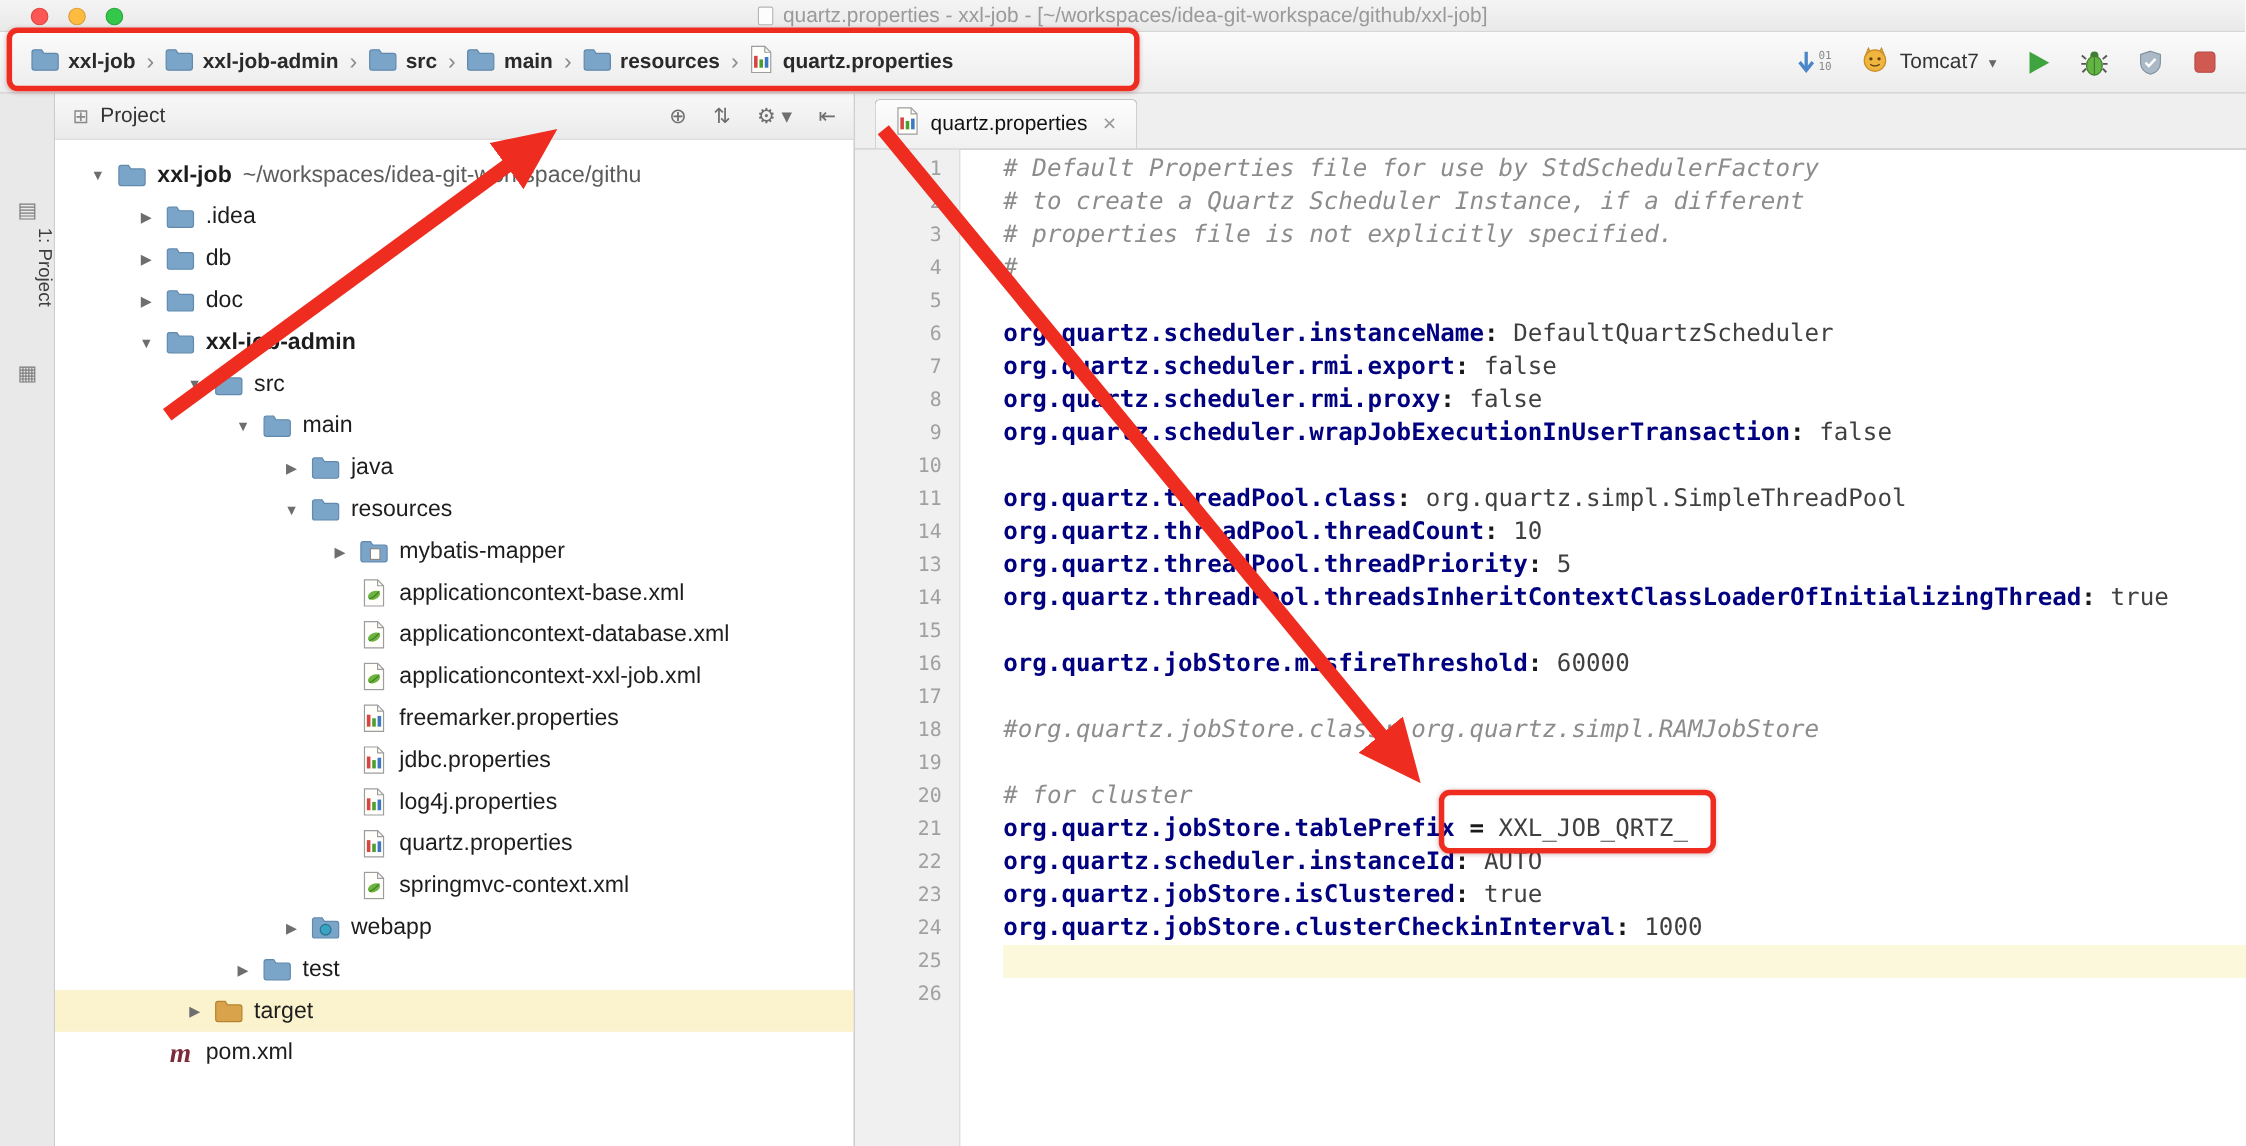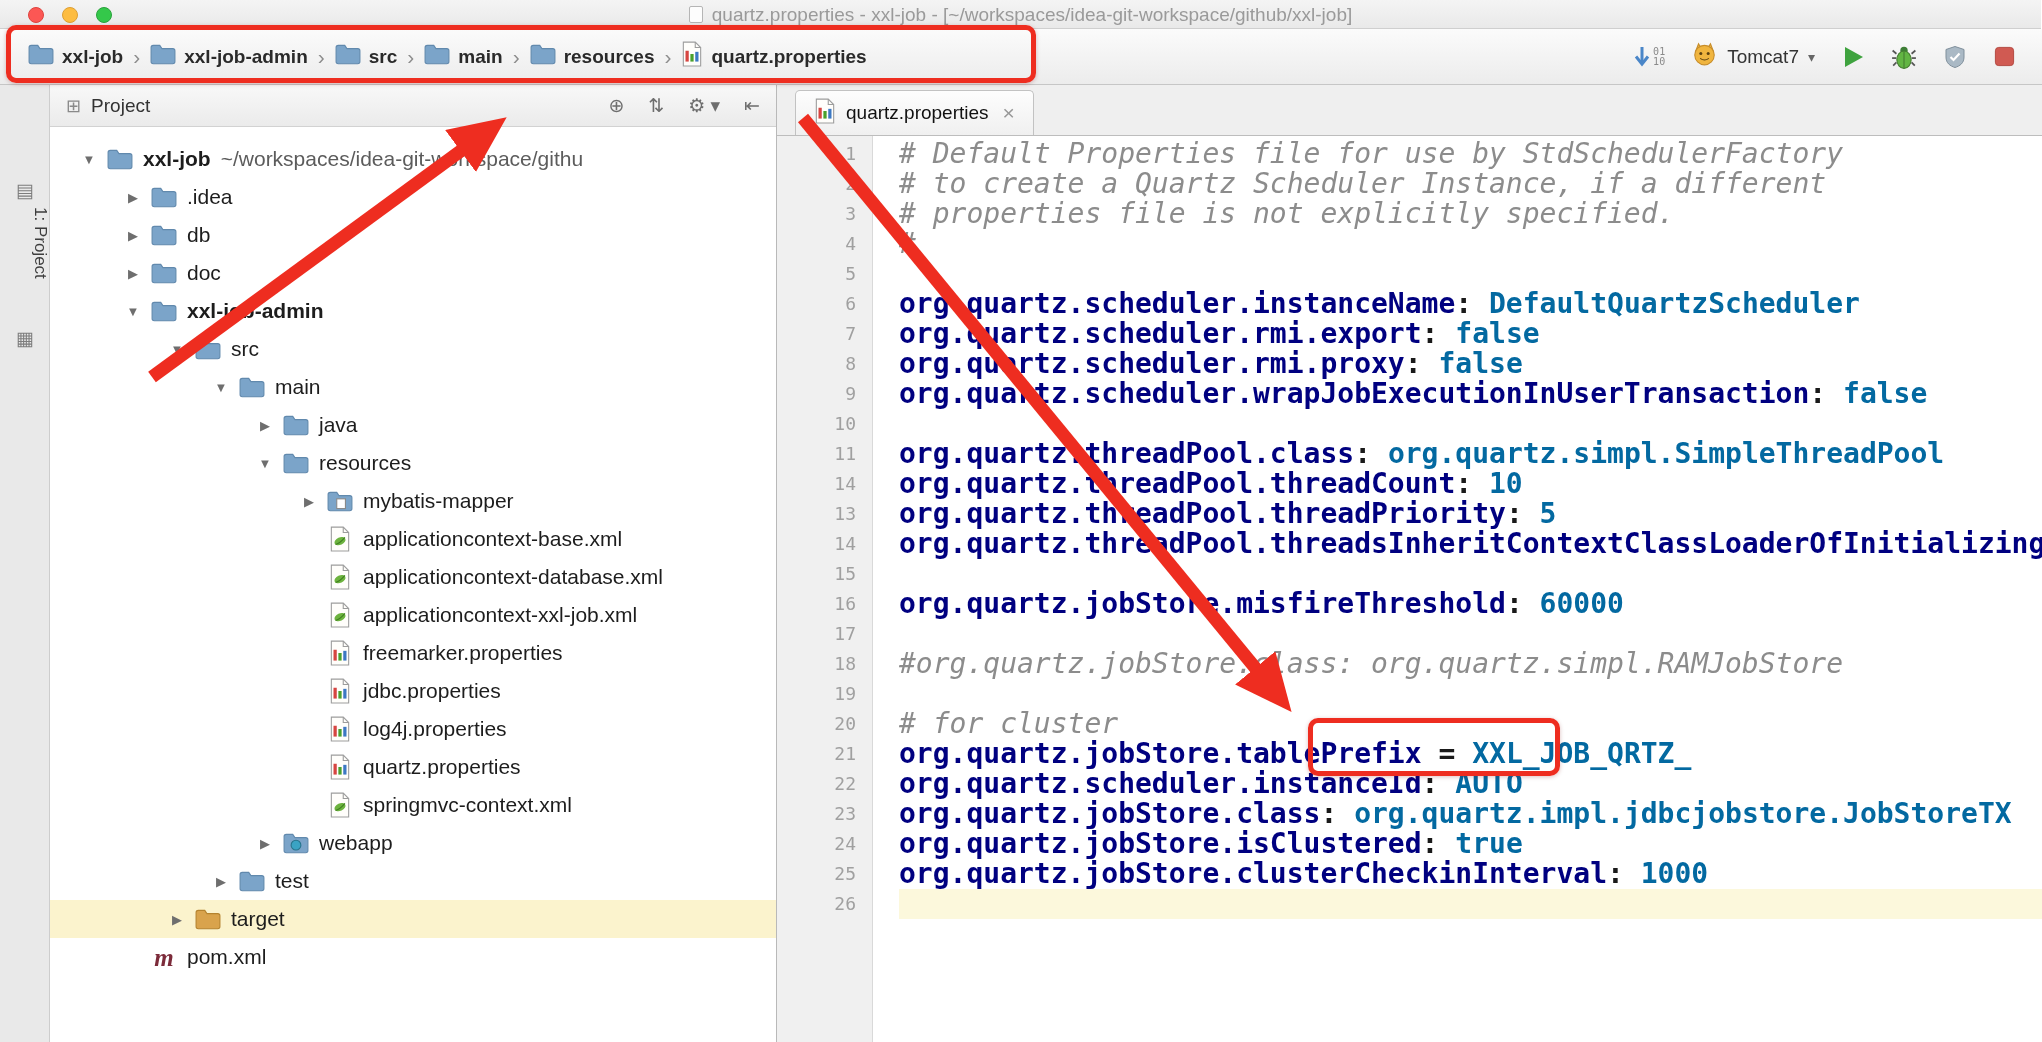--- a/index.html
+++ b/index.html
@@ -70,27 +70,27 @@
   .tab { height:45px; background:linear-gradient(#fdfdfd,#f0f0f0);
     border:1px solid #c2c2c2; border-bottom:none; border-radius:5px 5px 0 0;
     display:flex; align-items:center; gap:10px; padding:0 18px; font-size:19px; color:#111; }
   .tab-close { color:#989898; font-size:21px; margin-left:4px; }
   .editor-body { position:absolute; top:51px; left:0; right:0; bottom:0; display:flex; }
   .gutter { width:96px; flex:none; background:#f0f0f0; border-right:1px solid #d9d9d9;
     padding-top:3px; font-family:"DejaVu Sans Mono", monospace; font-size:18px;
     color:#a0a0a0; text-align:right; }
   .gutter div { height:30px; line-height:30px; padding-right:16px; }
   .code { flex:1; padding:3px 0 0 26px; font-family:"DejaVu Sans Mono", monospace;
-    font-size:28px; overflow:hidden; }
+    font-size:22px; overflow:hidden;margin-left:13px; }
   .code-line { height:30px; line-height:30px; white-space:pre; }
   .code-line.active { background:#fcf8dc; }
   .cm { color:#8c8c8c; font-style:italic; }
   .k  { color:#000080; font-weight:bold; }
   .s  { color:#1a1a1a; font-weight:bold; }
-  .v  { color:#0369a1; font-weight:bold; }
+  .v  { color:#404040; font-weight:normal; }
 
   
   .annot-box { position:absolute; border:5px solid #ee2d20; border-radius:10px;
     box-shadow:0 1px 4px rgba(120,0,0,.25); pointer-events:none; z-index:40; }
   #box-breadcrumb { left:6px; top:25px; width:1030px; height:58px; }
   #box-code { left:1308px; top:718px; width:252px; height:58px; }
   #arrows { position:absolute; inset:0; width:2042px; height:1042px;
     pointer-events:none; z-index:41; }
 </style>
 </head>
@@ -519,21 +519,20 @@
           <div class="code-line"><span class="k">org.quartz.threadPool.threadPriority</span><span class="s">: </span><span class="v">5</span></div>
           <div class="code-line"><span class="k">org.quartz.threadPool.threadsInheritContextClassLoaderOfInitializingThread</span><span class="s">: </span><span class="v">true</span></div>
           <div class="code-line"></div>
           <div class="code-line"><span class="k">org.quartz.jobStore.misfireThreshold</span><span class="s">: </span><span class="v">60000</span></div>
           <div class="code-line"></div>
           <div class="code-line"><span class="cm">#org.quartz.jobStore.class: org.quartz.simpl.RAMJobStore</span></div>
           <div class="code-line"></div>
           <div class="code-line"><span class="cm"># for cluster</span></div>
           <div class="code-line"><span class="k">org.quartz.jobStore.tablePrefix</span><span class="s"> = </span><span class="v">XXL_JOB_QRTZ_</span></div>
           <div class="code-line"><span class="k">org.quartz.scheduler.instanceId</span><span class="s">: </span><span class="v">AUTO</span></div>
-          <div class="code-line"><span class="k">org.quartz.jobStore.class</span><span class="s">: </span><span class="v">org.quartz.impl.jdbcjobstore.JobStoreTX</span></div>
           <div class="code-line"><span class="k">org.quartz.jobStore.isClustered</span><span class="s">: </span><span class="v">true</span></div>
           <div class="code-line"><span class="k">org.quartz.jobStore.clusterCheckinInterval</span><span class="s">: </span><span class="v">1000</span></div>
           <div class="code-line active"></div>
         </div>
     </div>
   </div>
 
   <div class="annot-box" id="box-breadcrumb"></div>
   <div class="annot-box" id="box-code"></div>
   <svg id="arrows" viewBox="0 0 2042 1042">

